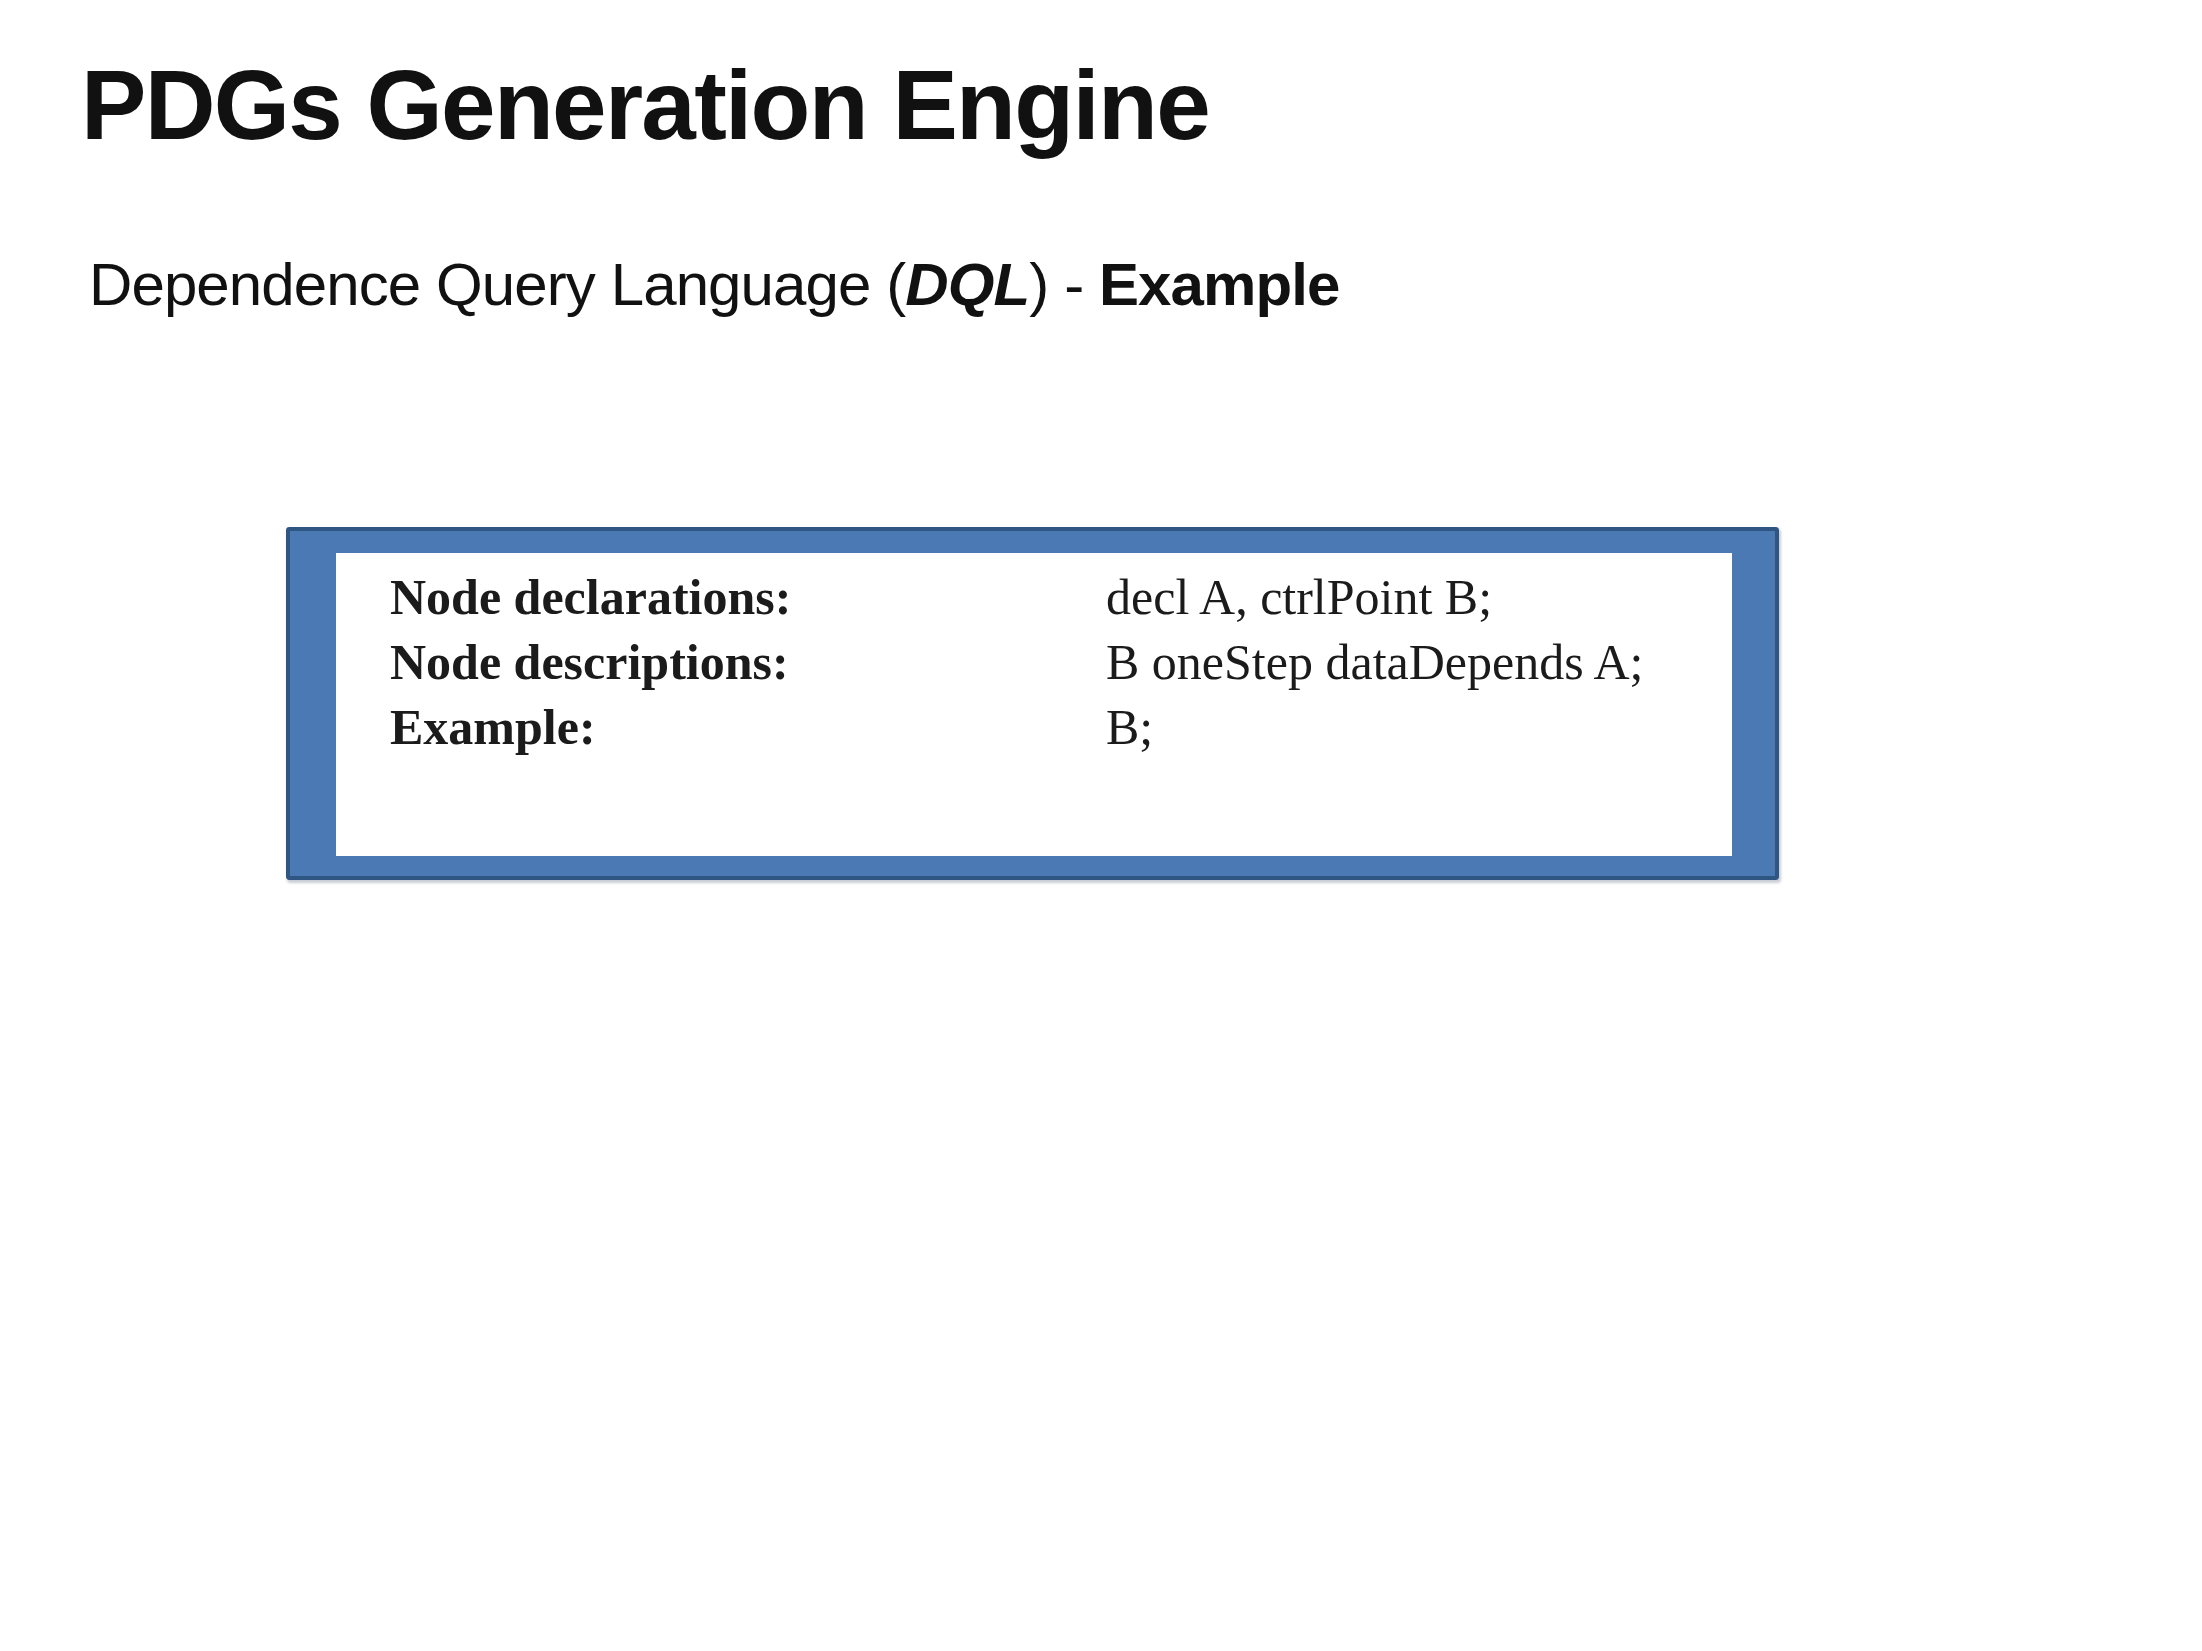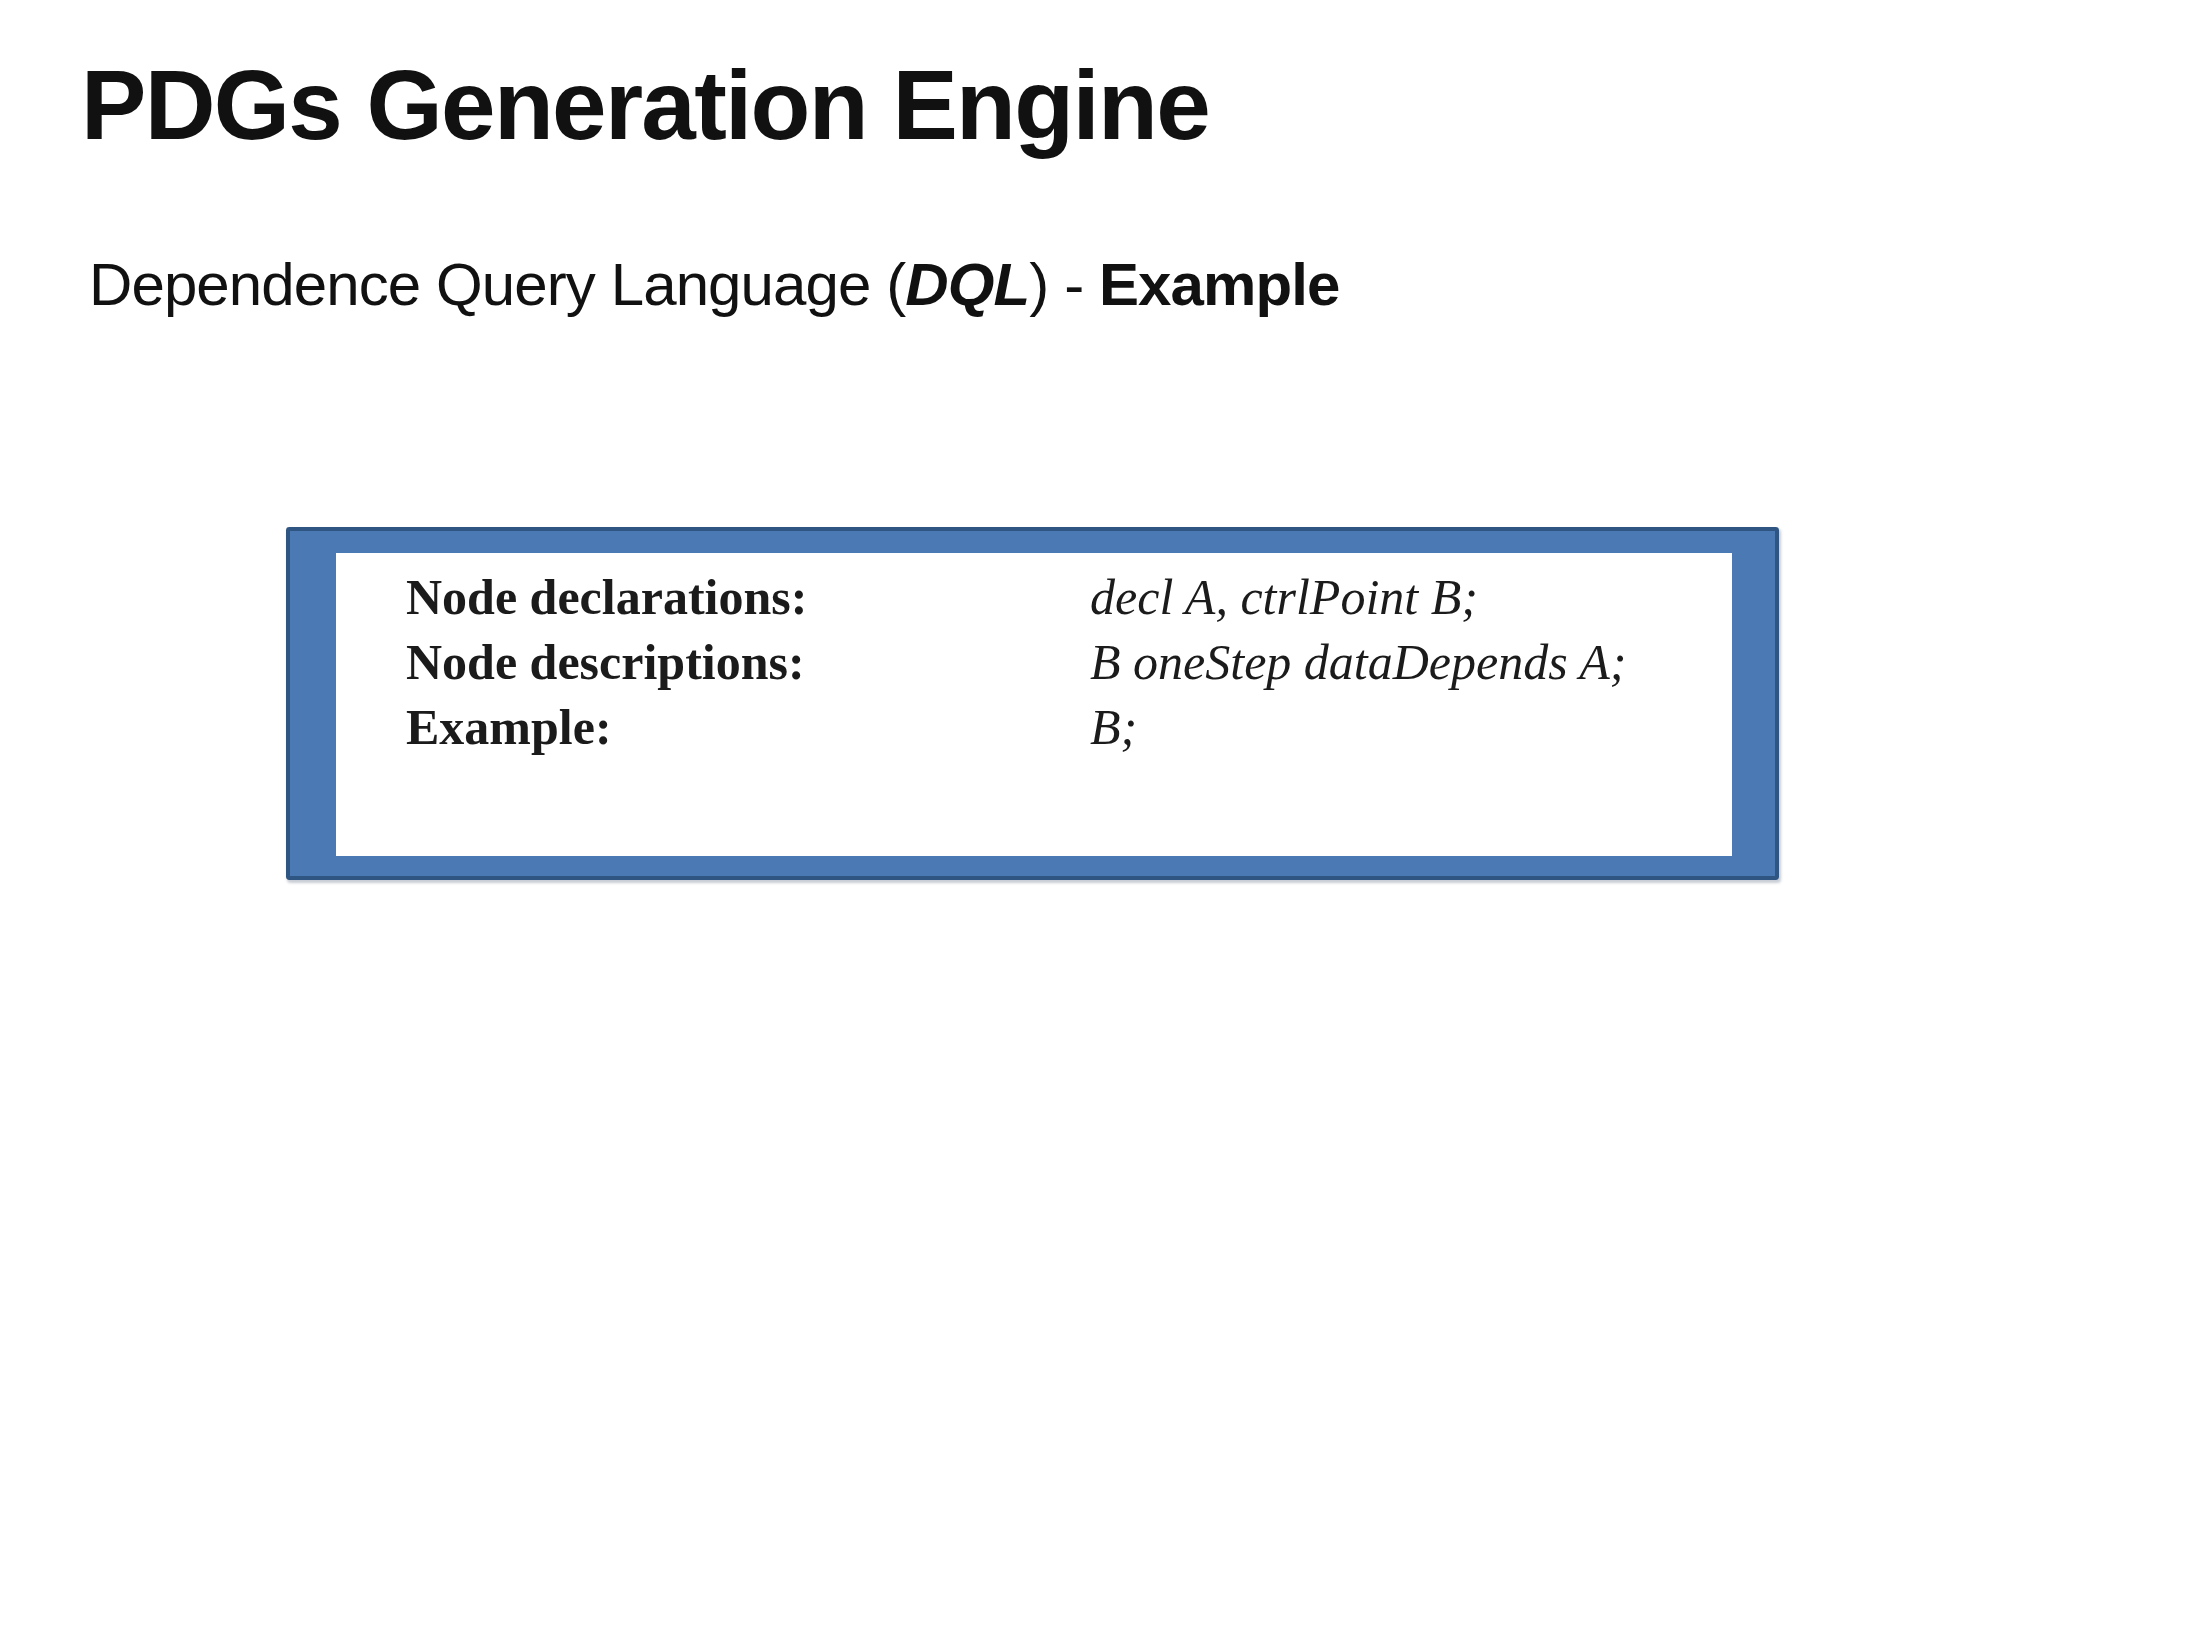--- a/index.html
+++ b/index.html
@@ -59,37 +59,37 @@
   .frame-inner {
     position: absolute;
     left: 46px;
     top: 22.4px;
     right: 43px;
     bottom: 20px;
     background: #ffffff;
   }
   .dql-table {
     position: absolute;
-    left: 70px;
+    left: 54px;
     top: 12px;
     right: 13.8px;
     display: grid;
     grid-template-columns: 684px 1fr;
     font-family: "Liberation Serif", serif;
     font-size: 50px;
     line-height: 65px;
     color: #1b1b1b;
   }
   .dql-label {
     font-weight: 700;
     white-space: nowrap;
   }
   .dql-value {
-    font-style: italic;
     white-space: nowrap;
+    margin-left: 32px;
   }
 </style>
 </head>
 <body>
 
 <div class="slide">
 
   <div class="title">PDGs Generation Engine</div>
 
   <div class="subtitle">

